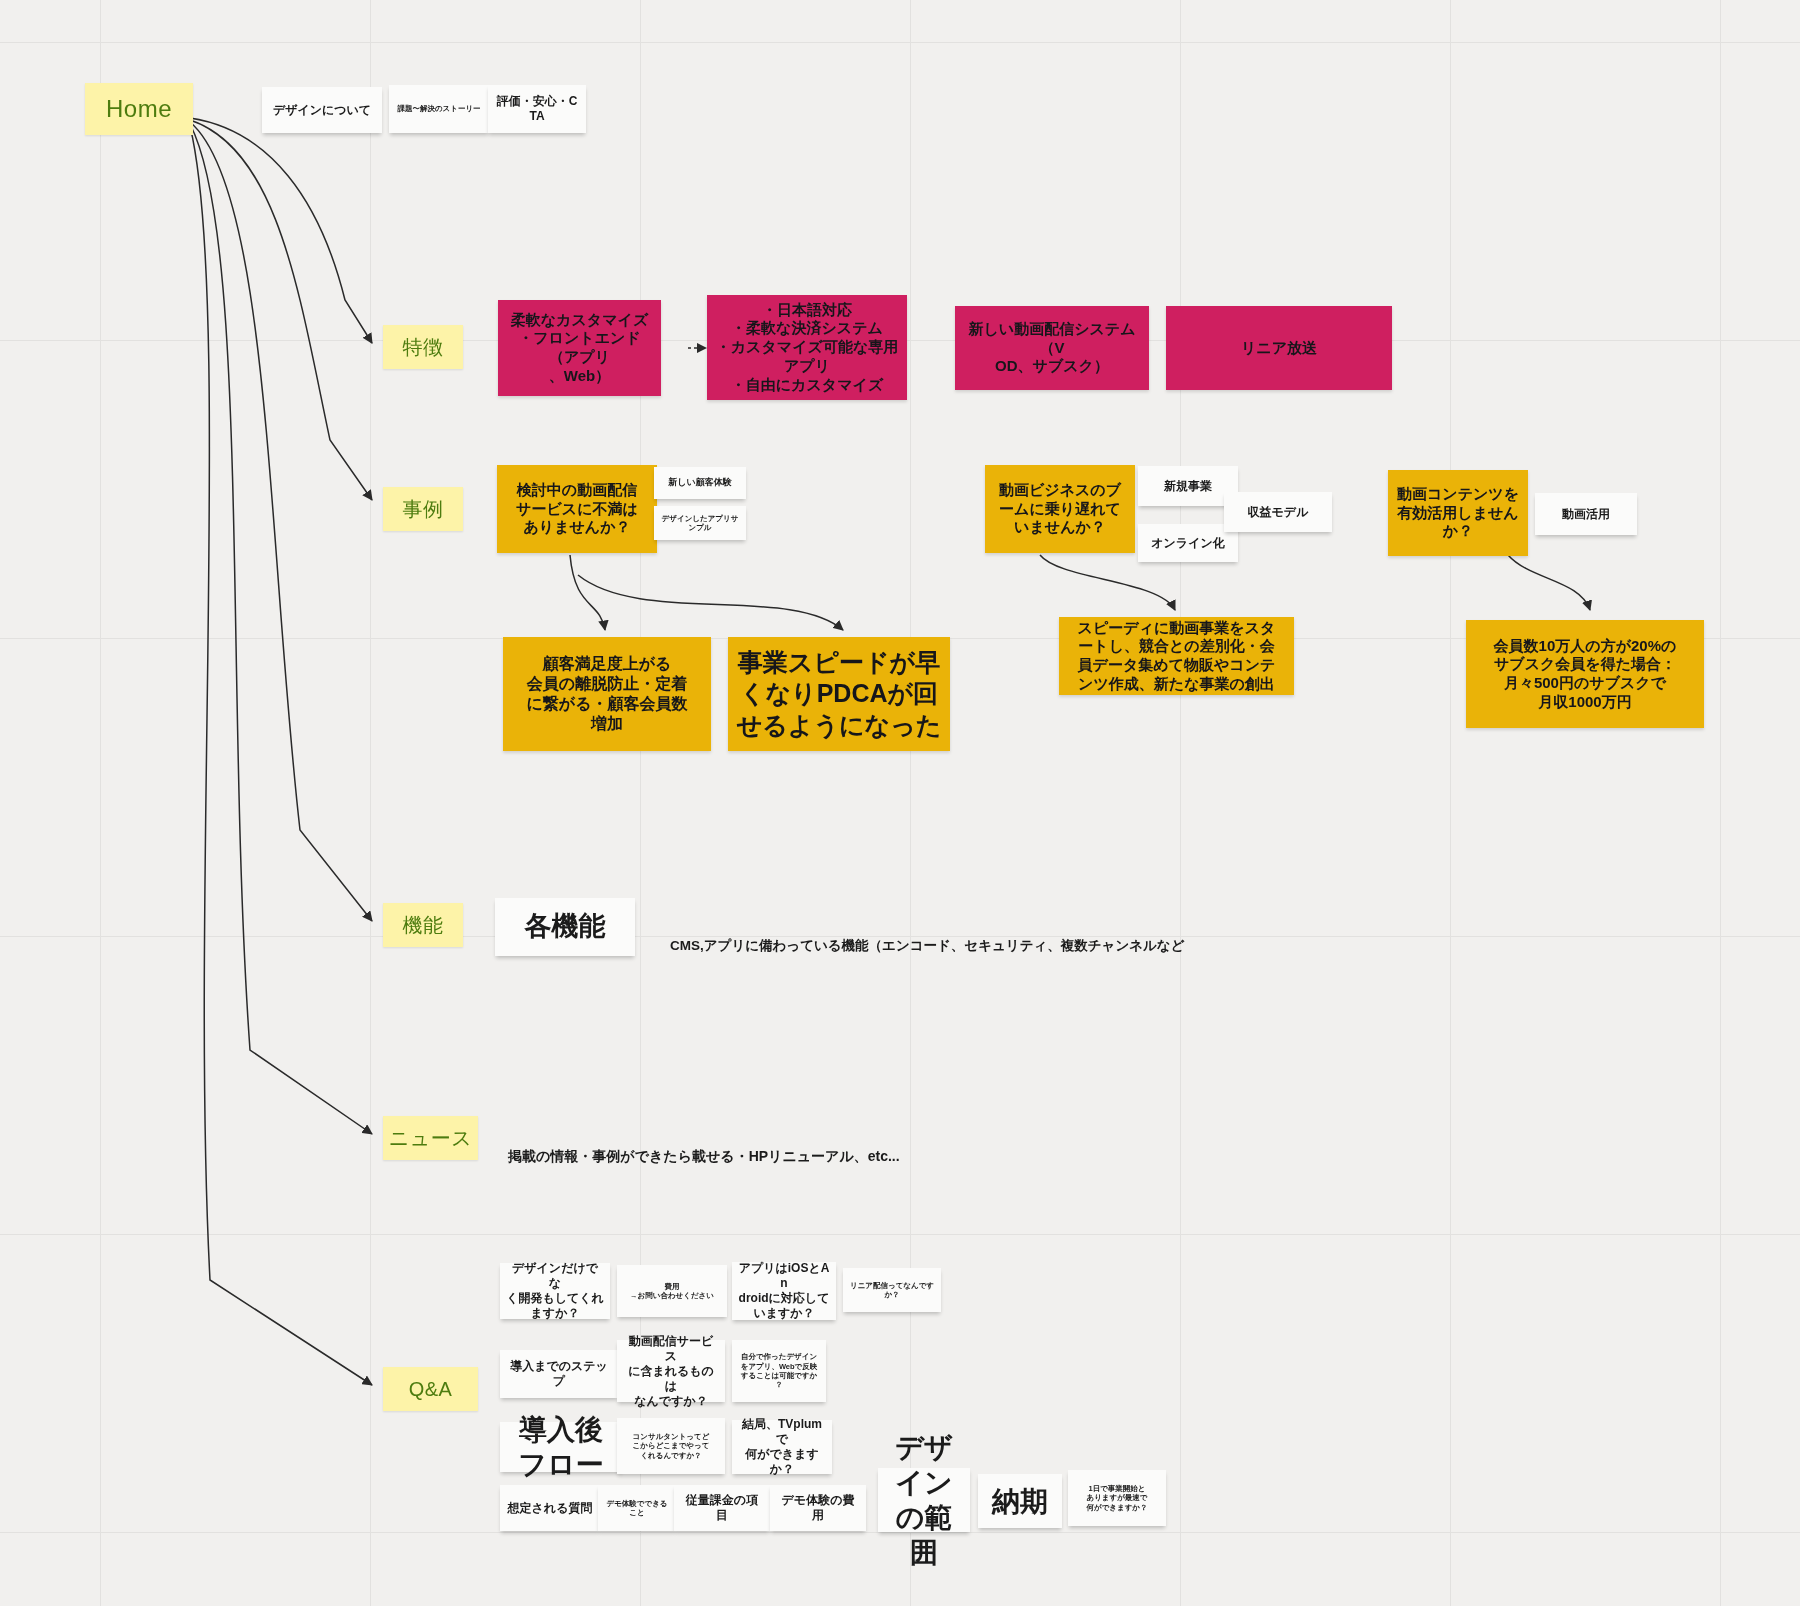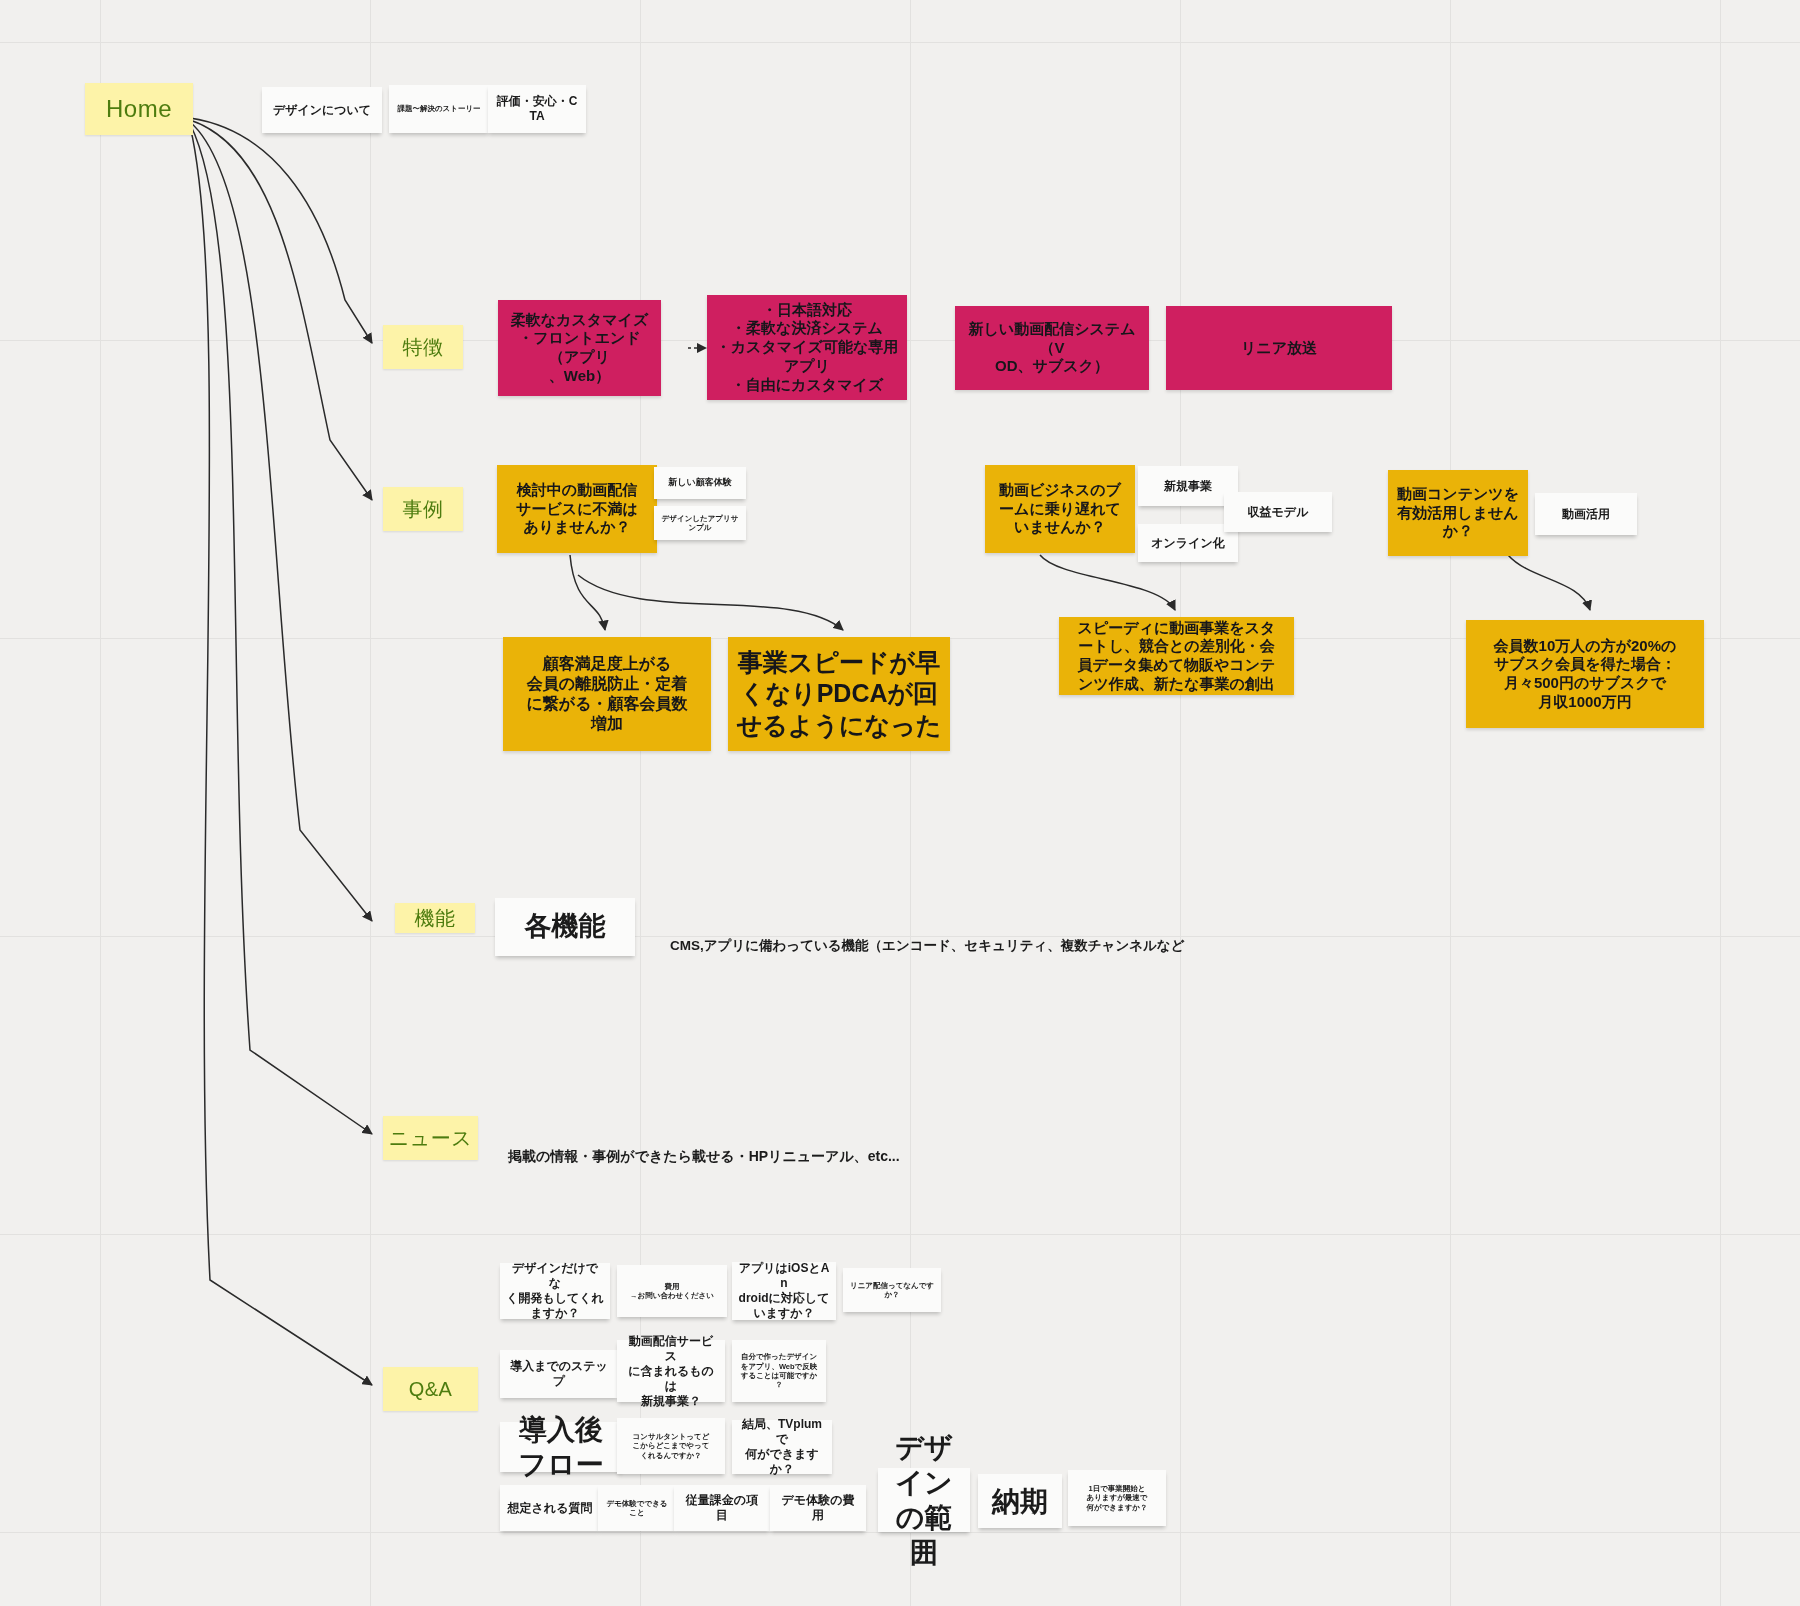--- a/index.html
+++ b/index.html
@@ -167,21 +167,21 @@
   <div class="node card-white mid" style="left:488px; top:85px; width:98px; height:48px;">
     <span>評価・安心・CTA</span>
   </div>
 
   <div class="node sticky-yellow" style="left:383px; top:325px; width:80px; height:44px;">
     <span>特徴</span>
   </div>
   <div class="node sticky-yellow" style="left:383px; top:487px; width:80px; height:44px;">
     <span>事例</span>
   </div>
-  <div class="node sticky-yellow" style="left:395px; top:903px; width:80px; height:30px;">
+  <div class="node sticky-yellow" style="left:383px; top:903px; width:80px; height:44px;">
     <span>機能</span>
   </div>
   <div class="node sticky-yellow" style="left:383px; top:1116px; width:95px; height:44px;">
     <span>ニュース</span>
   </div>
   <div class="node sticky-yellow" style="left:383px; top:1367px; width:95px; height:44px;">
     <span>Q&amp;A</span>
   </div>
 
   <div class="node card-magenta" style="left:498px; top:300px; width:163px; height:96px;">
@@ -292,21 +292,21 @@
   <div class="node card-white xtiny" style="left:843px; top:1268px; width:98px; height:44px;">
     <span>リニア配信ってなんですか？</span>
   </div>
 
   <div class="node card-white mid" style="left:500px; top:1350px; width:118px; height:48px;">
     <span>導入までのステップ</span>
   </div>
   <div class="node card-white mid" style="left:617px; top:1340px; width:108px; height:62px;">
     <span>動画配信サービス
 に含まれるものは
-新規事業？</span>
+なんですか？</span>
   </div>
   <div class="node card-white xtiny" style="left:732px; top:1340px; width:94px; height:62px;">
     <span>自分で作ったデザイン
 をアプリ、Webで反映
 することは可能ですか
 ？</span>
   </div>
 
   <div class="node card-white lg" style="left:500px; top:1422px; width:122px; height:50px;">
     <span>導入後フロー</span>

